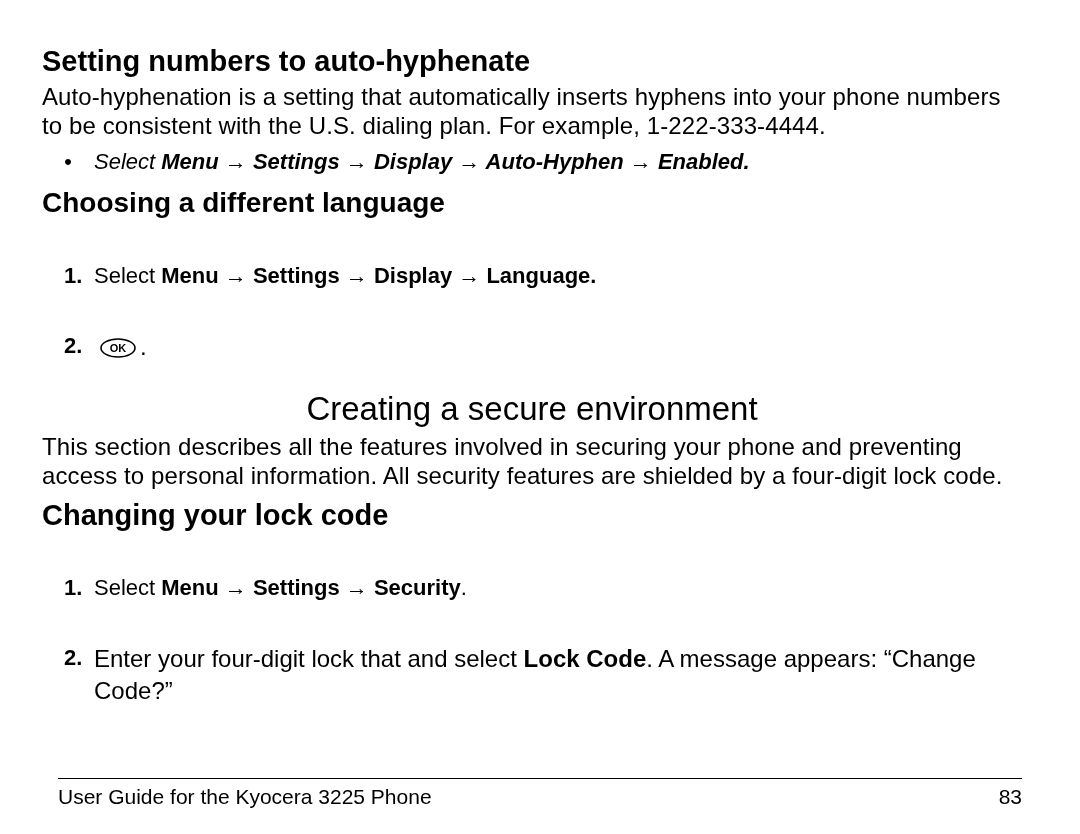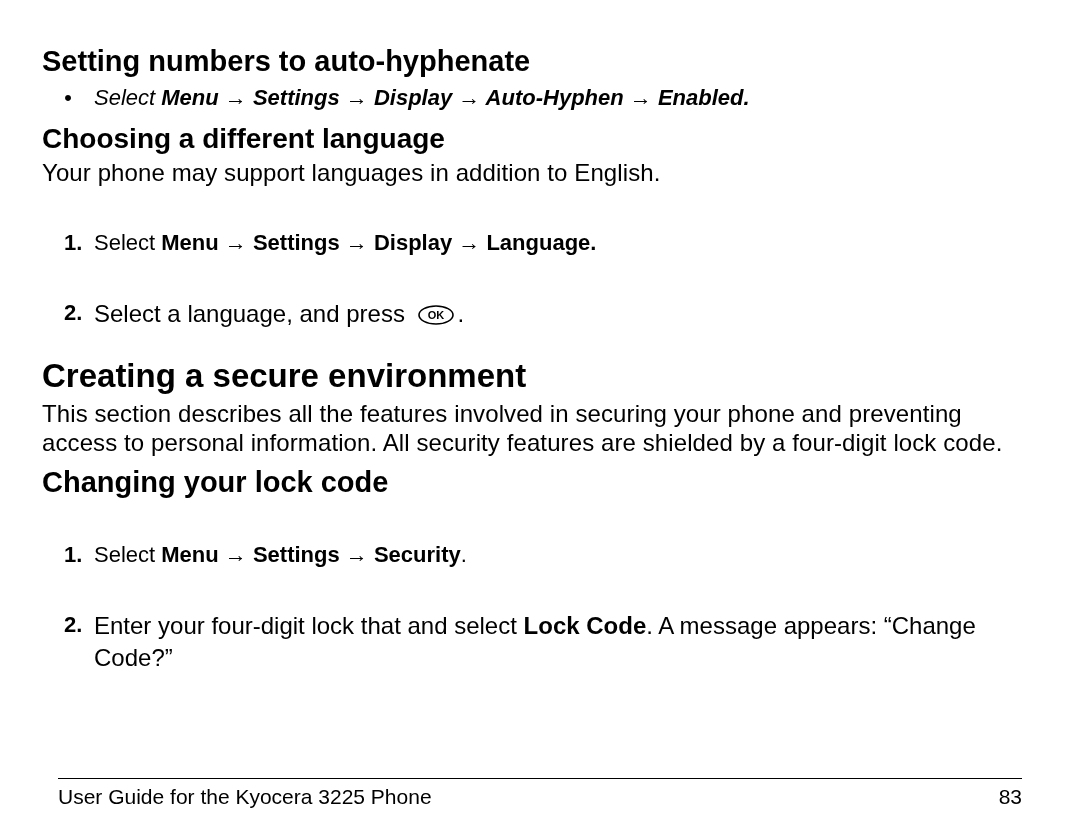--- a/index.html
+++ b/index.html
@@ -19,23 +19,24 @@
     position: relative;
   }
   h2.section {
     font-size: 29px;
     font-weight: bold;
     margin: 0 0 4px 0;
     line-height: 1.25;
   }
   h1.major {
     font-size: 33px;
-    font-weight: bold;
+    font-weight: normal;
     margin: 22px 0 4px 0;
     line-height: 1.25;
+    text-align: center;
   }
   h3.sub {
     font-size: 28px;
     font-weight: bold;
     margin: 8px 0 2px 0;
     line-height: 1.3;
   }
   p.body {
     font-size: 24px;
     margin: 0 0 6px 0;
@@ -101,34 +102,34 @@
     display: flex;
     justify-content: space-between;
   }
 </style>
 </head>
 <body>
 
 <div class="page">
 
   <h2 class="section">Setting numbers to auto-hyphenate</h2>
+  <p class="body">Auto-hyphenation is a setting that automatically inserts hyphens into your phone numbers to be consistent with the U.S. dialing plan. For example, 1-222-333-4444.</p>
   <ul class="bullets">
     <li>
       <span>Select </span><span class="bold">Menu → Settings → Display → Auto-Hyphen → Enabled.</span>
     </li>
   </ul>
 
   <h3 class="sub">Choosing a different language</h3>
-  <p class="body">Your phone may support languages in addition to English.</p>
   <ol class="steps">
     <li>
       <span>Select </span><span class="bold">Menu → Settings → Display → Language.</span>
     </li>
     <li class="body-step">
-      <span>Select a language, and press </span><span class="ok-icon"><svg width="36" height="20" viewBox="0 0 36 20">
+      <span class="ok-icon"><svg width="36" height="20" viewBox="0 0 36 20">
             <ellipse cx="18" cy="10" rx="17" ry="9" fill="none" stroke="#000" stroke-width="1.6"></ellipse>
             <text x="18" y="14" text-anchor="middle" font-family="Arial" font-size="11" font-weight="bold" fill="#000">OK</text>
           </svg></span><span>.</span>
     </li>
   </ol>
 
   <h1 class="major">Creating a secure environment</h1>
   <p class="body">This section describes all the features involved in securing your phone and preventing access to personal information. All security features are shielded by a four-digit lock code.</p>
 
   <h2 class="section" style="margin-top:2px">Changing your lock code</h2>

